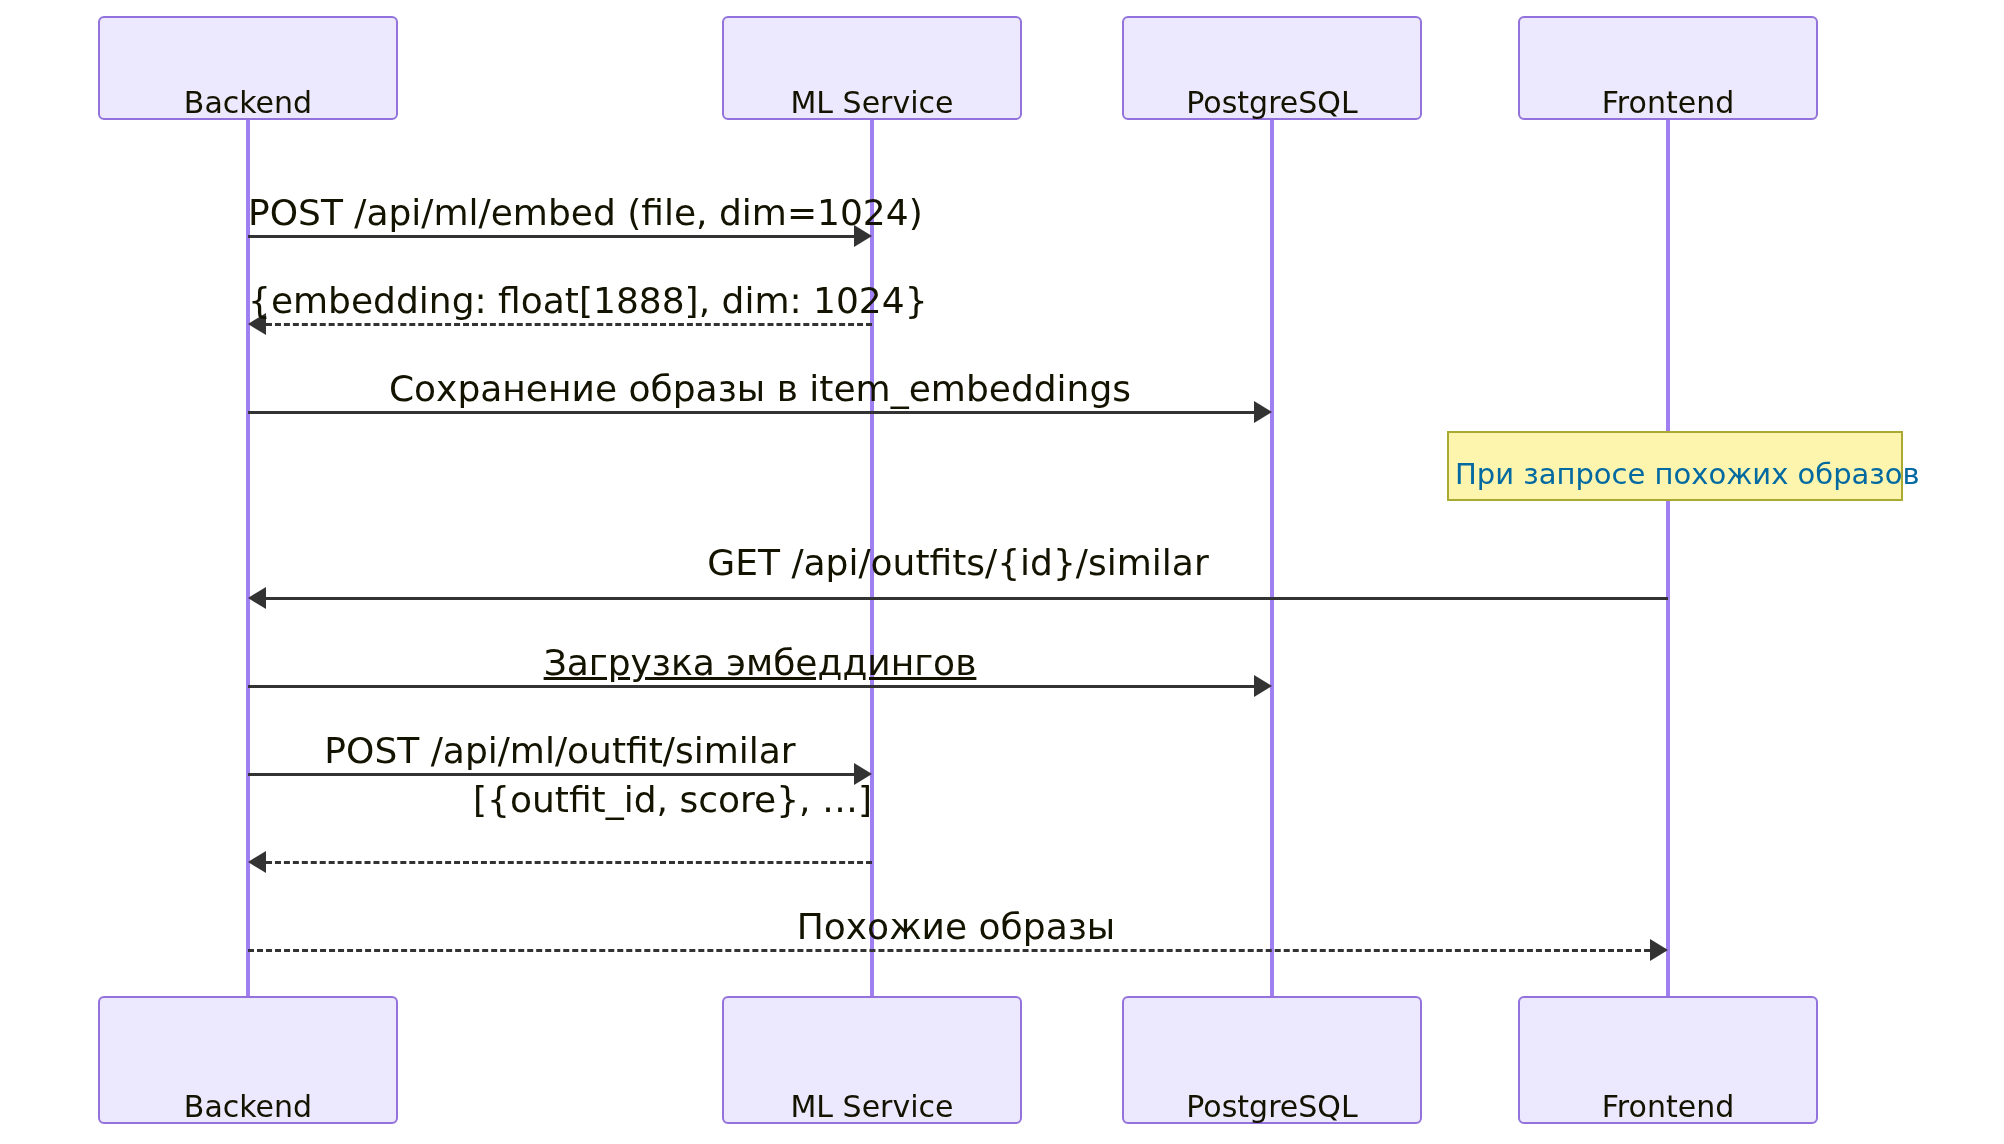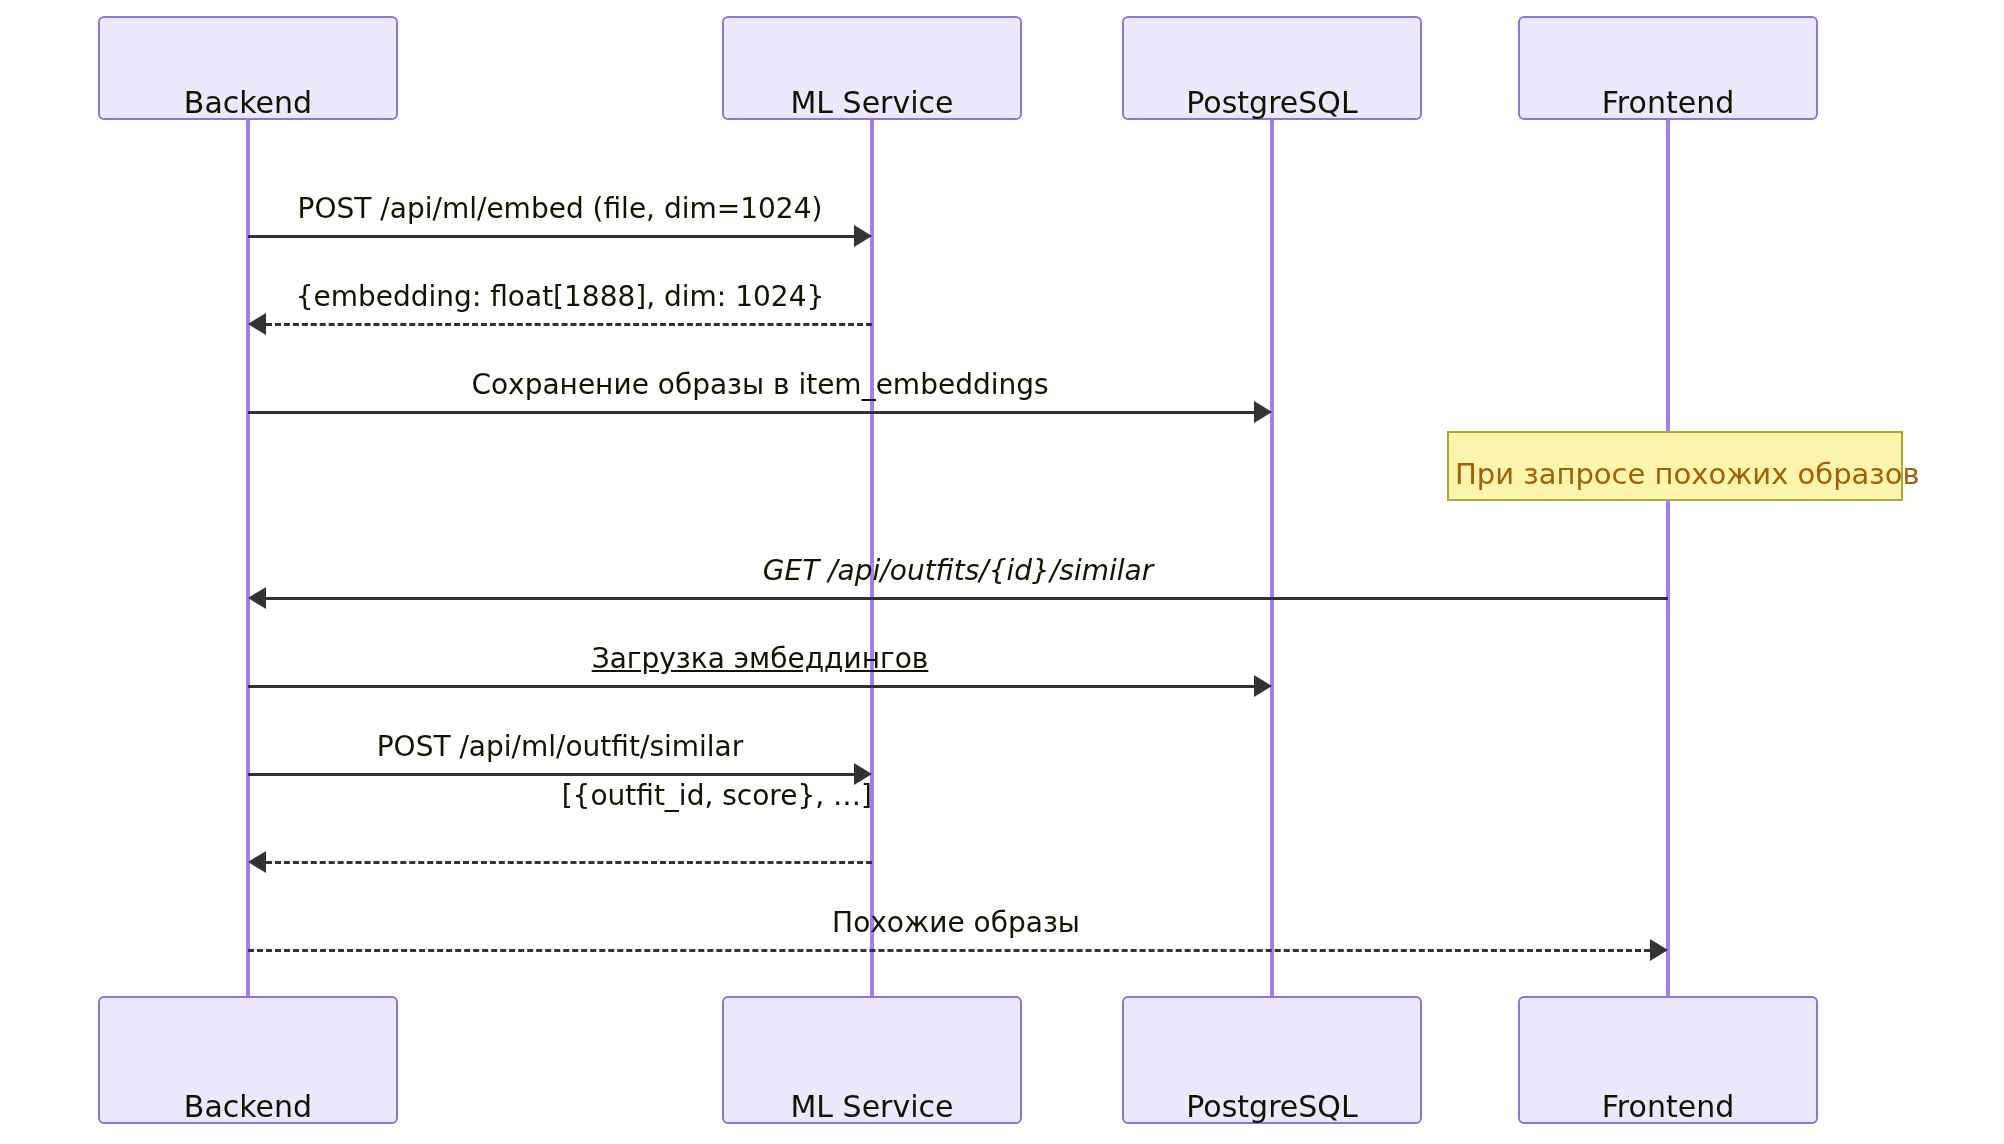--- a/index.html
+++ b/index.html
@@ -56,39 +56,39 @@
     border-bottom: 11px solid transparent;
   }
   .arrow-head.right {
     border-left: 18px solid #333333;
   }
   .arrow-head.left {
     border-right: 18px solid #333333;
   }
   .msg-label {
     position: absolute;
-    font-size: 28px;
+    font-size: 36px;
     color: #131300;
     font-family: "DejaVu Sans", sans-serif;
     white-space: nowrap;
     text-align: center;
     line-height: 1;
   }
   .note-box {
     position: absolute;
     box-sizing: border-box;
     background: #FDF5AD;
     border: 2px solid #AAAA33;
     display: flex;
     align-items: center;
     padding-left: 6px;
   }
   .note-text {
     font-size: 29px;
-    color: #a16207;
+    color: #0369a1;
     font-family: "DejaVu Sans", sans-serif;
     white-space: nowrap;
     line-height: 1;
     margin-top: 17px;
   }
 </style>
 </head>
 <body>
 
 <div id="canvas">
@@ -124,21 +124,21 @@
     <div class="arrow-head right" style="top: 225px; left: 854px;"></div>
     <div class="msg-label" style="left: 248px; width: 624px; top: 195px;">POST /api/ml/embed (file, dim=1024)</div>
     <div class="msg-line dashed" style="left: 266px; width: 606px; top: 323px;"></div>
     <div class="arrow-head left" style="top: 313px; left: 248px;"></div>
     <div class="msg-label" style="left: 248px; width: 624px; top: 283px;">{embedding: float[1888], dim: 1024}</div>
     <div class="msg-line" style="left: 248px; width: 1006px; top: 411px;"></div>
     <div class="arrow-head right" style="top: 401px; left: 1254px;"></div>
     <div class="msg-label" style="left: 248px; width: 1024px; top: 371px;">Сохранение образы в item_embeddings</div>
     <div class="msg-line" style="left: 266px; width: 1402px; top: 597px;"></div>
     <div class="arrow-head left" style="top: 587px; left: 248px;"></div>
-    <div class="msg-label" style="left: 248px; width: 1420px; top: 557px; font-style: italic;">GET /api/outfits/{id}/similar</div>
+    <div class="msg-label" style="left: 248px; width: 1420px; top: 545px;">GET /api/outfits/{id}/similar</div>
     <div class="msg-line" style="left: 248px; width: 1006px; top: 685px;"></div>
     <div class="arrow-head right" style="top: 675px; left: 1254px;"></div>
     <div class="msg-label" style="left: 248px; width: 1024px; top: 645px; text-decoration: underline;">Загрузка эмбеддингов</div>
     <div class="msg-line" style="left: 248px; width: 606px; top: 773px;"></div>
     <div class="arrow-head right" style="top: 763px; left: 854px;"></div>
     <div class="msg-label" style="left: 248px; width: 624px; top: 733px;">POST /api/ml/outfit/similar</div>
     <div class="msg-line dashed" style="left: 266px; width: 606px; top: 861px;"></div>
     <div class="arrow-head left" style="top: 851px; left: 248px;"></div>
     <div class="msg-label" style="left: 248px; width: 624px; top: 782px; text-align: right;">[{outfit_id, score}, …]</div>
     <div class="msg-line dashed" style="left: 248px; width: 1402px; top: 949px;"></div>

